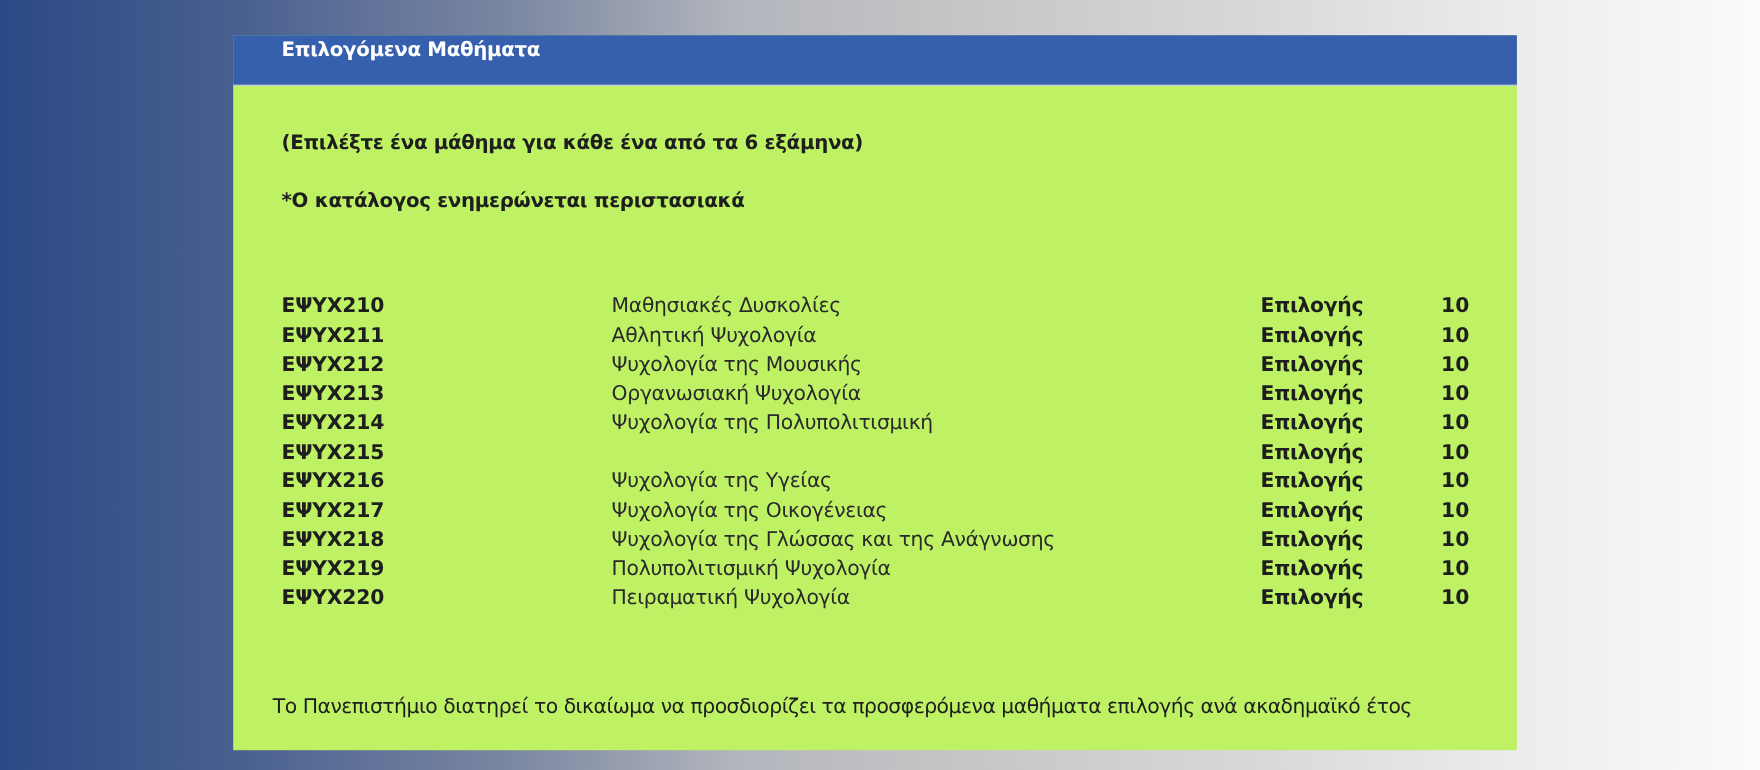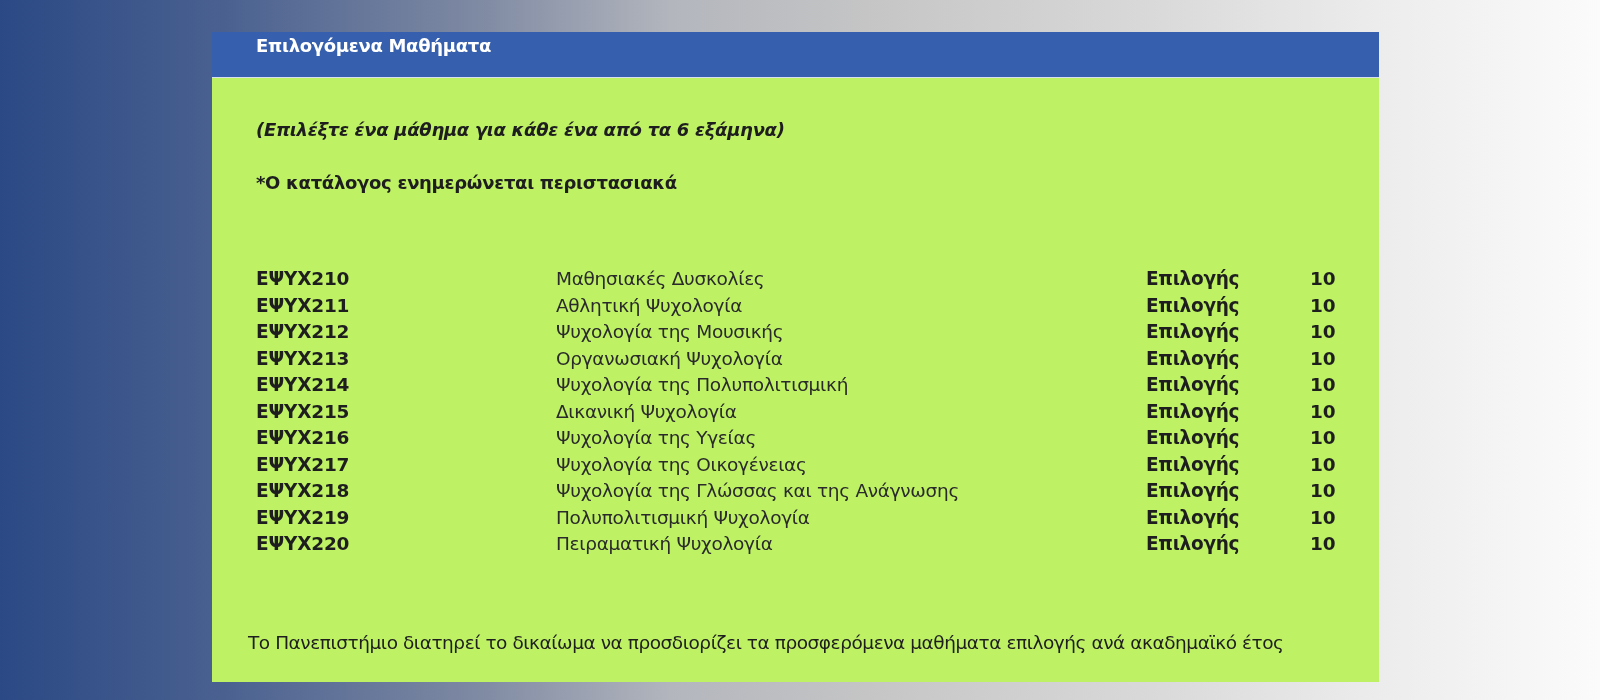--- a/index.html
+++ b/index.html
@@ -43,21 +43,21 @@
     }
     .instruction {
       position: absolute;
       left: 44px;
       font-size: 18px;
       font-weight: bold;
       color: #1e1e1e;
       letter-spacing: -0.3px;
       white-space: nowrap;
     }
-    .instruction.one { top: 87px; font-style: italic; }
+    .instruction.one { top: 87px; }
     .instruction.two { top: 140px; }
 
     .course-table {
       position: absolute;
       left: 44px;
       top: 234px;
       width: 1080px;
     }
     .course-row {
       position: relative;
@@ -140,21 +140,20 @@
       <span class="course-ects">10</span>
     </div>
     <div class="course-row">
       <span class="course-code">ΕΨΥΧ214</span>
       <span class="course-name">Ψυχολογία της Πολυπολιτισμική</span>
       <span class="course-type">Επιλογής</span>
       <span class="course-ects">10</span>
     </div>
     <div class="course-row">
       <span class="course-code">ΕΨΥΧ215</span>
-      <span class="course-name">Δικανική Ψυχολογία</span>
       <span class="course-type">Επιλογής</span>
       <span class="course-ects">10</span>
     </div>
     <div class="course-row">
       <span class="course-code">ΕΨΥΧ216</span>
       <span class="course-name">Ψυχολογία της Υγείας</span>
       <span class="course-type">Επιλογής</span>
       <span class="course-ects">10</span>
     </div>
     <div class="course-row">

